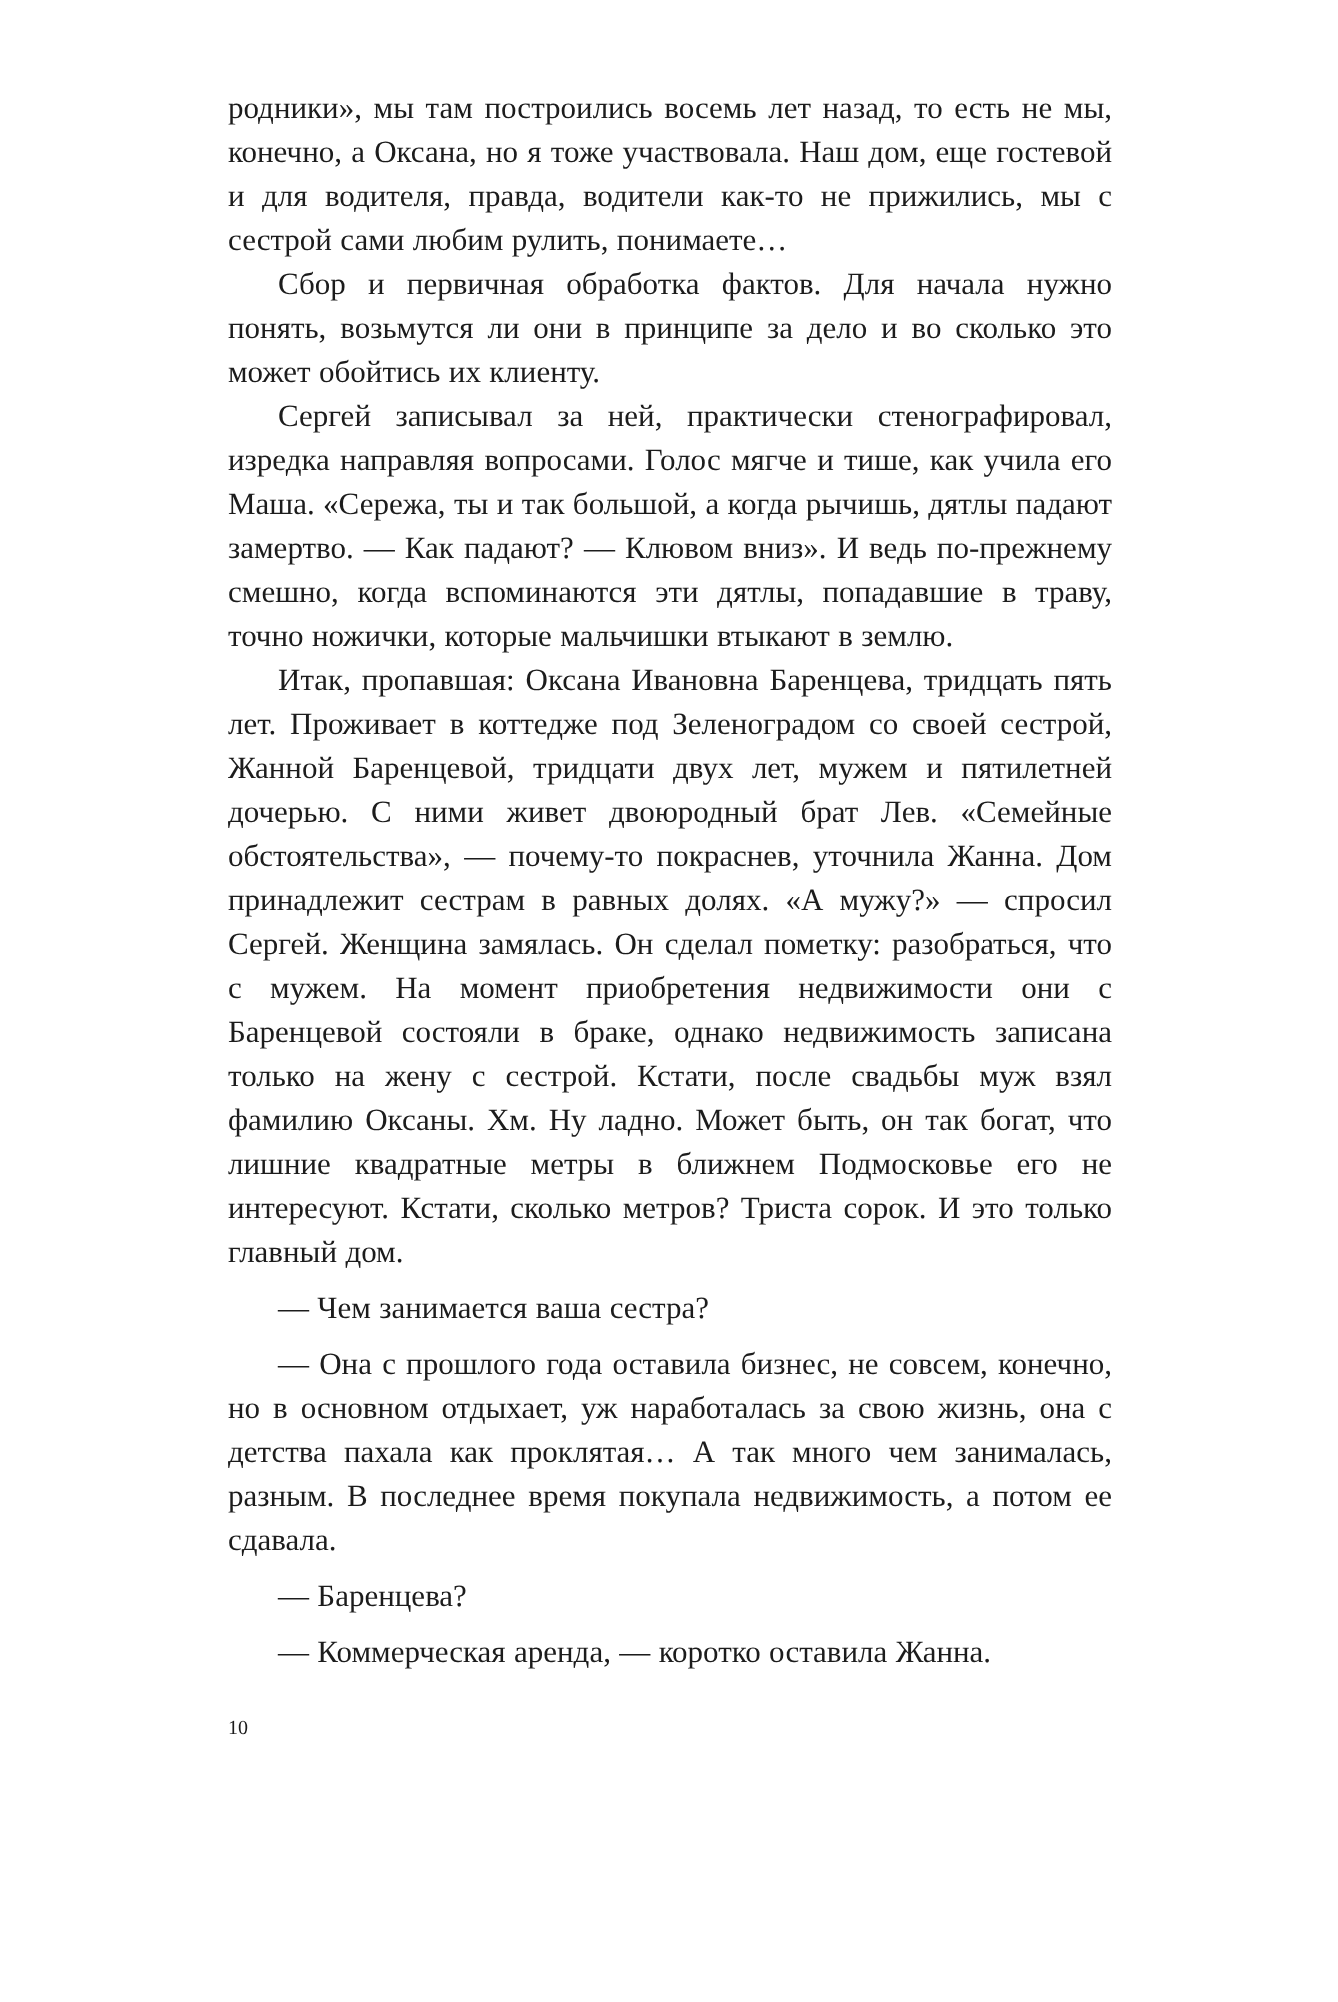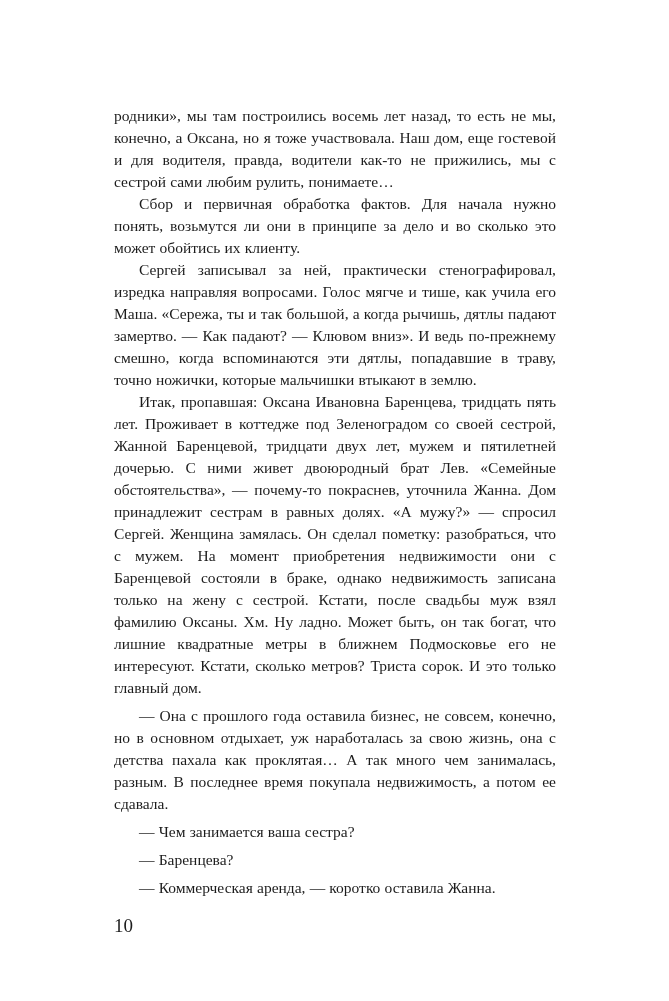--- a/index.html
+++ b/index.html
@@ -8,21 +8,21 @@
       background: #ffffff;
       font-family: "Liberation Serif", "DejaVu Serif", serif;
     }
     .page {
       position: relative;
       width: 669px;
       height: 1001px;
       background: #ffffff;
       overflow: hidden;
       box-sizing: border-box;
-      padding: 105px 113px 0 114px;
+      padding: 44px 113px 0 114px;
       color: #1c1c1c;
     }
     .text-block {
       width: 442px;
     }
     .text-block p {
       margin: 0;
       font-size: 15.5px;
       line-height: 22px;
       text-align: justify;
@@ -32,34 +32,34 @@
       word-spacing: 0.02em;
     }
     .text-block p.no-indent {
       text-indent: 0;
     }
     .text-block p.dialogue {
       margin-top: 6px;
     }
     .page-number {
       margin-top: 16px;
-      font-size: 19px;
+      font-size: 10px;
       line-height: 22px;
       color: #1c1c1c;
       text-align: left;
     }
   </style>
 </head>
 <body>
 
 <div class="page">
   <div class="text-block">
     <p class="no-indent" lang="ru">родники», мы там построились восемь лет назад, то есть не мы, конечно, а Оксана, но я тоже участвовала. Наш дом, еще гостевой и для водителя, правда, водители как-то не прижились, мы с сестрой сами любим рулить, понимаете…</p>
     <p lang="ru">Сбор и первичная обработка фактов. Для начала нужно понять, возьмутся ли они в принципе за дело и во сколько это может обойтись их клиенту.</p>
     <p lang="ru">Сергей записывал за ней, практически стенографировал, изредка направляя вопросами. Голос мягче и тише, как учила его Маша. «Сережа, ты и так большой, а когда рычишь, дятлы падают замертво. — Как падают? — Клювом вниз». И ведь по-прежнему смешно, когда вспоминаются эти дятлы, попадавшие в траву, точно ножички, которые мальчишки втыкают в землю.</p>
     <p lang="ru">Итак, пропавшая: Оксана Ивановна Баренцева, тридцать пять лет. Проживает в коттедже под Зеленоградом со своей сестрой, Жанной Баренцевой, тридцати двух лет, мужем и пятилетней дочерью. С ними живет двоюродный брат Лев. «Семейные обстоятельства», — почему-то покраснев, уточнила Жанна. Дом принадлежит сестрам в равных долях. «А мужу?» — спросил Сергей. Женщина замялась. Он сделал пометку: разобраться, что с мужем. На момент приобретения недвижимости они с Баренцевой состояли в браке, однако недвижимость записана только на жену с сестрой. Кстати, после свадьбы муж взял фамилию Оксаны. Хм. Ну ладно. Может быть, он так богат, что лишние квадратные метры в ближнем Подмосковье его не интересуют. Кстати, сколько метров? Триста сорок. И это только главный дом.</p>
+    <p lang="ru" class="dialogue">— Чем занимается ваша сестра?</p>
     <p lang="ru" class="dialogue">— Она с прошлого года оставила бизнес, не совсем, конечно, но в основном отдыхает, уж наработалась за свою жизнь, она с детства пахала как проклятая… А так много чем занималась, разным. В последнее время покупала недвижимость, а потом ее сдавала.</p>
-    <p lang="ru" class="dialogue">— Чем занимается ваша сестра?</p>
     <p lang="ru" class="dialogue">— Баренцева?</p>
     <p lang="ru" class="dialogue">— Коммерческая аренда, — коротко оставила Жанна.</p>
   </div>
   <div class="page-number">10</div>
 </div>
 
 </body></html>

